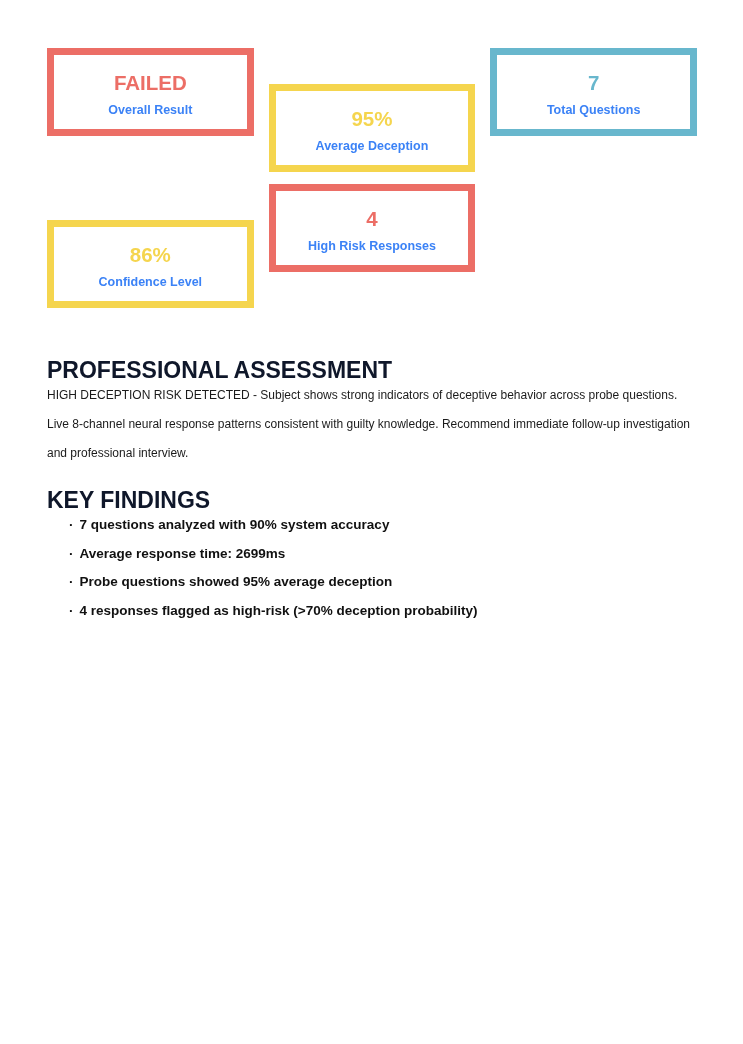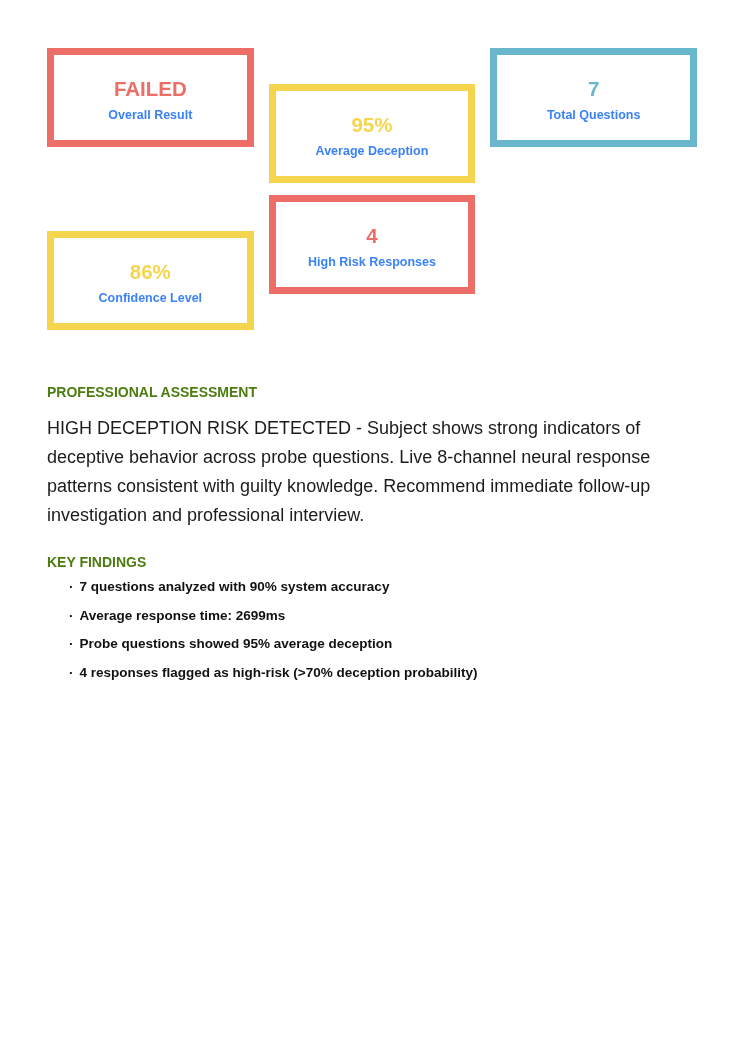--- a/index.html
+++ b/index.html
@@ -22,21 +22,21 @@
   }
 
   .cards-grid {
     margin-top: 48px;
     display: grid;
     grid-template-columns: repeat(3, 1fr);
     column-gap: 15px;
     row-gap: 12px;
   }
   .stat-card {
-    height: 99px;
+    height: 88px;
     background: #fff;
     border: 7px solid #ccc;
     display: flex;
     flex-direction: column;
     align-items: center;
     justify-content: center;
     padding-top: 5px;
     row-gap: 10px;
     text-align: center;
   }
@@ -46,32 +46,31 @@
   .stat-card.c-red    { border-color: var(--red); }
   .stat-card.c-red    .stat-value { color: var(--red); }
   .stat-card.c-yellow { border-color: var(--yellow); margin-top: 36px; }
   .stat-card.c-yellow .stat-value { color: var(--yellow); }
   .stat-card.c-blue   { border-color: var(--blue); }
   .stat-card.c-blue   .stat-value { color: var(--blue); }
   .stat-card.c-teal   { border-color: var(--teal); }
   .stat-card.c-teal   .stat-value { color: var(--teal); }
 
   h2.section-heading {
-    font-size: 14px;
+    font-size: 23px;
     line-height: 21px;
     font-weight: bold;
-    color: #4d7c0f;
+    color: #0f172a;
   }
   .h-assessment { margin-top: 52px; }
   .h-findings   { margin-top: 22px; }
 
   p.assessment-body {
-    margin-top: 11px;
     max-width: 650px;
-    font-size: 18px;
+    font-size: 12px;
     line-height: 29px;
     font-weight: normal;
     color: #1b1b1b;
   }
 
   ul.findings-list {
     list-style: none;
     padding-left: 22px;
   }
   ul.findings-list li {

